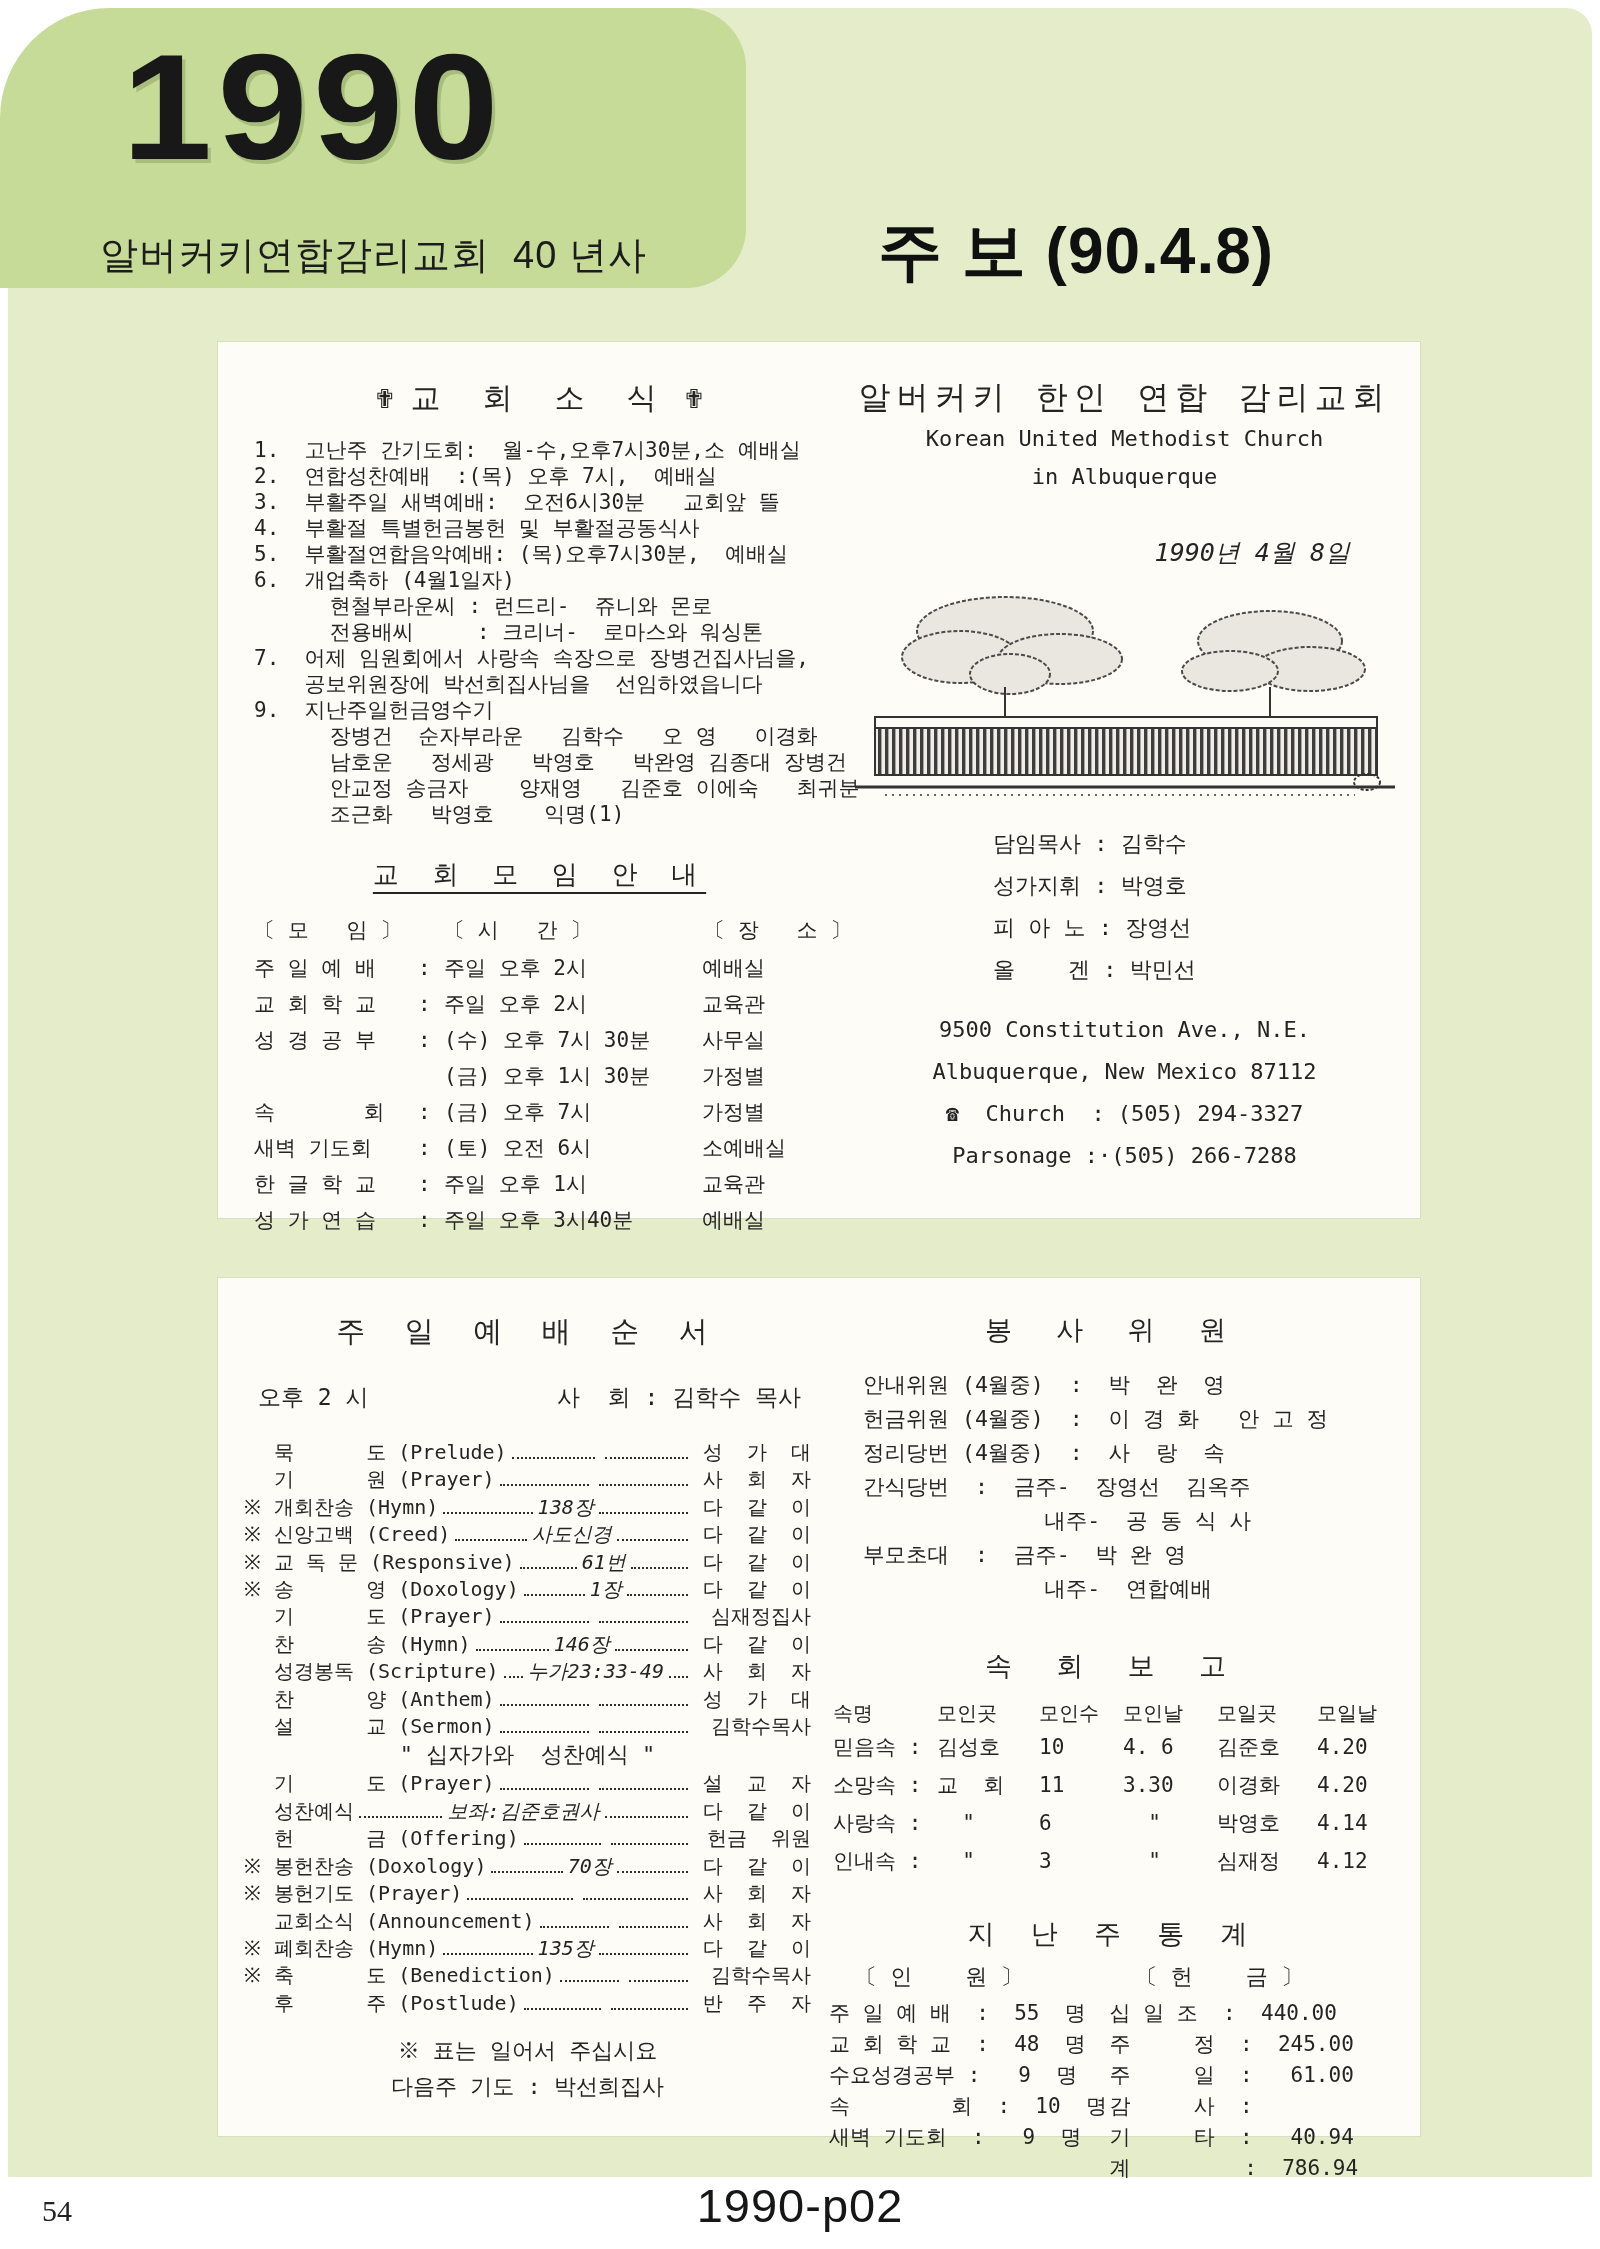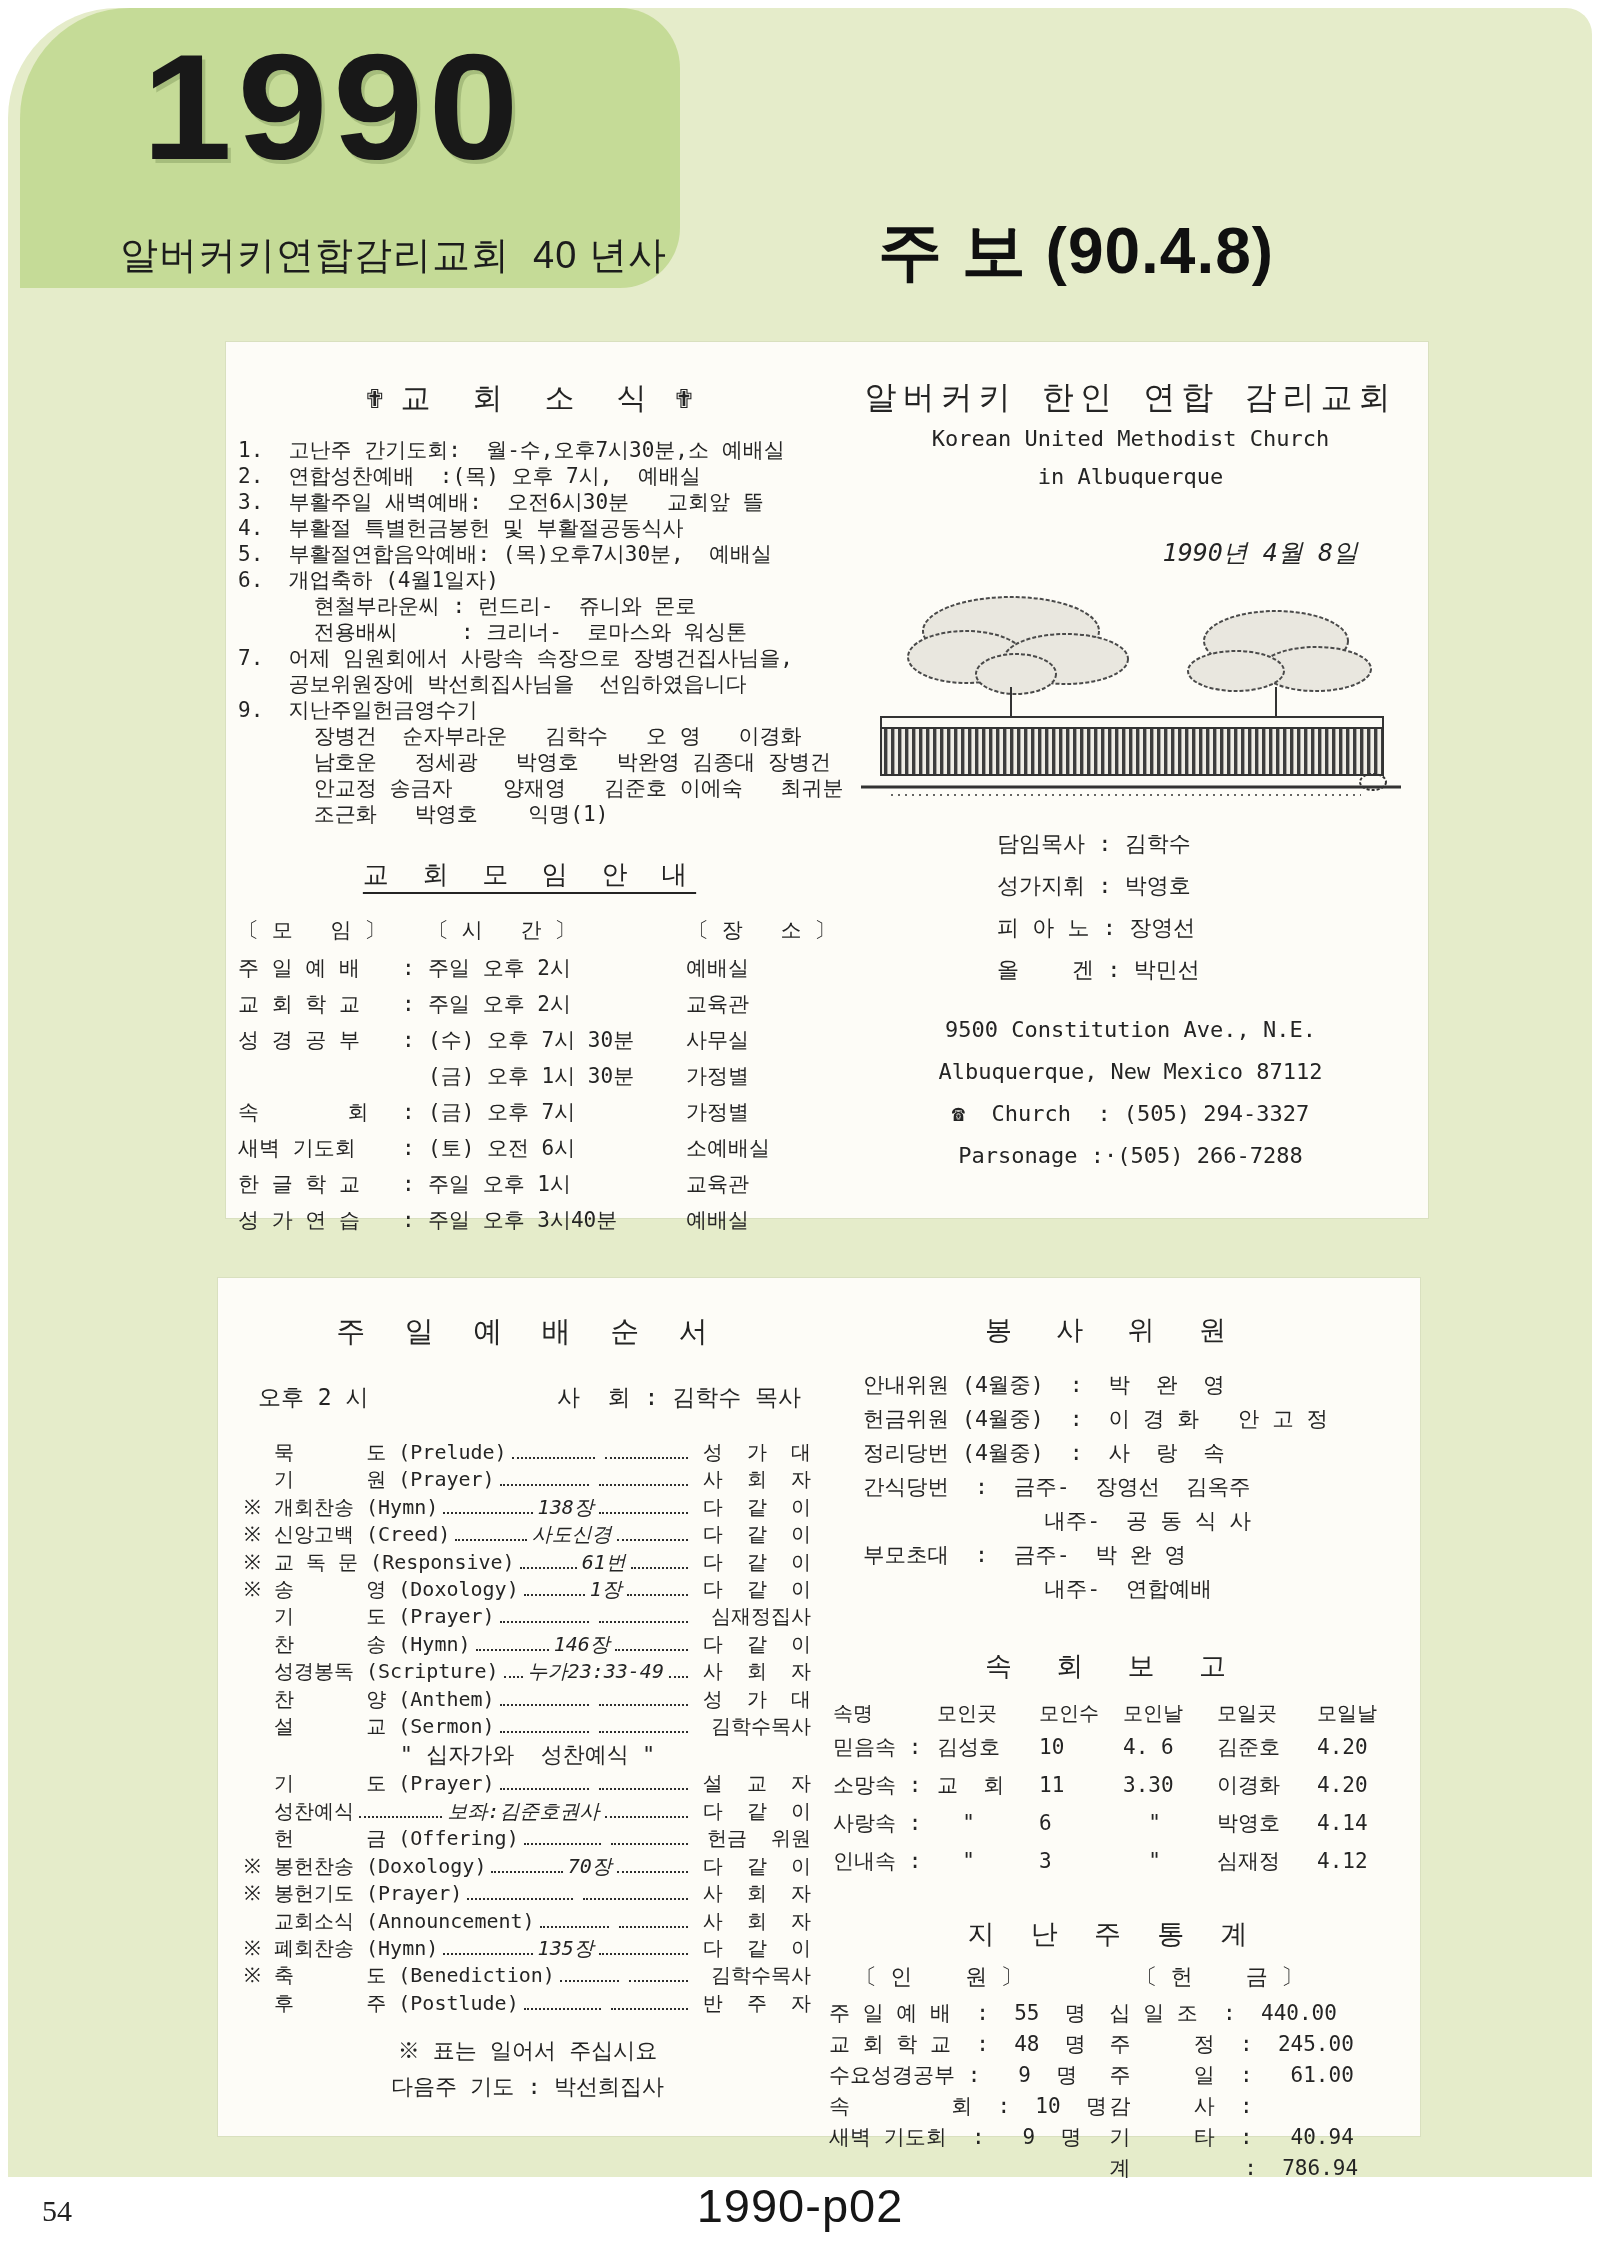--- a/index.html
+++ b/index.html
@@ -1,33 +1,33 @@
 <!DOCTYPE html>
 <html><head>
 <meta charset="utf-8">
 <style>
   html,body{margin:0;padding:0;background:#ffffff;}
   #page{position:relative;width:1600px;height:2249px;background:#ffffff;overflow:hidden;
         font-family:"DejaVu Sans Mono",monospace;color:#242424;}
   .green-bg{position:absolute;left:8px;top:8px;width:1584px;height:2169px;
         background:#e5ecca;border-radius:110px 26px 0 0;}
-  .year-panel{position:absolute;left:20px;top:8px;width:660px;height:280px;
+  .year-panel{position:absolute;left:0;top:8px;width:746px;height:280px;
         background:#c5db97;border-radius:110px 60px 60px 0;}
   .year{position:absolute;left:122px;top:24px;font-family:"Liberation Sans",sans-serif;
         font-weight:bold;font-size:150px;line-height:1;letter-spacing:5px;color:#181818;
         transform:scaleX(1.08);transform-origin:left top;
         text-shadow:3px 4px 0 rgba(60,80,30,0.22);}
   .book-title{position:absolute;left:100px;top:222px;font-family:"Liberation Sans",sans-serif;
         font-size:38px;color:#1c1c1c;letter-spacing:1px;white-space:pre;}
   .issue-title{position:absolute;left:878px;top:208px;font-family:"Liberation Sans",sans-serif;
         font-weight:bold;font-size:64px;color:#101010;letter-spacing:1px;white-space:pre;}
 
   .paper{position:absolute;background:#fdfcf7;box-shadow:0 0 0 1px rgba(0,0,0,0.05);
         display:flex;box-sizing:border-box;}
-  #paper1{left:218px;top:342px;width:1202px;height:876px;padding:26px 24px 0 12px;gap:36px;margin-left:8px;}
+  #paper1{left:218px;top:342px;width:1202px;height:876px;padding:26px 24px 0 36px;gap:28px;}
   #paper2{left:218px;top:1278px;width:1202px;height:858px;padding:22px 24px 0 26px;gap:18px;}
   .col{width:50%;box-sizing:border-box;position:relative;}
 
   
   .news-title{text-align:center;font-size:30px;letter-spacing:12px;margin:10px 0 18px;white-space:pre;}
   .news-title .cross{font-size:32px;letter-spacing:0;margin:0 16px;}
   .news-line{white-space:pre;font-size:21px;line-height:26px;}
   .meet-title{text-align:center;font-size:26px;letter-spacing:9px;margin:30px 0 18px;
         text-decoration:underline;text-underline-offset:9px;white-space:pre;}
   .meet-head{display:grid;grid-template-columns:190px 260px auto;font-size:21px;line-height:40px;

